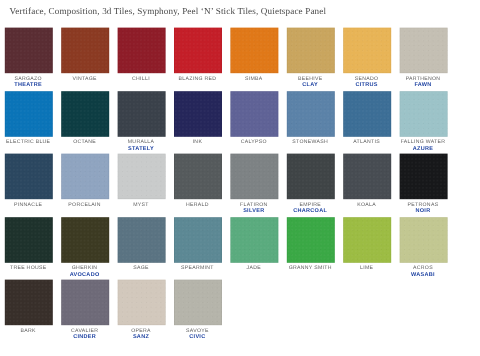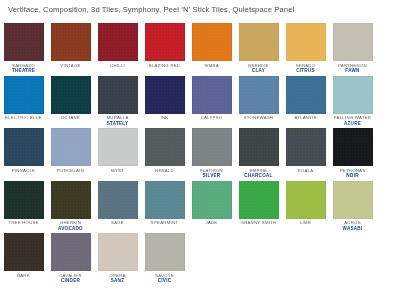--- a/index.html
+++ b/index.html
@@ -7,20 +7,21 @@
     width:400px;height:297px;
     background:#ffffff;
     font-family:"Liberation Sans", sans-serif;
     overflow:hidden;
   }
   #page{position:relative;width:400px;height:297px;}
   .title{
     position:absolute;left:8px;top:5px;
     font-size:7.6px;color:#4a4a4a;letter-spacing:0.12px;
     white-space:nowrap;
+    font-family:Liberation Serif, serif;
   }
   .grid{
     position:absolute;left:0;top:22px;width:400px;
   }
   .row{
     display:flex;
     height:52.5px;
   }
   .cell{
     width:47px;

